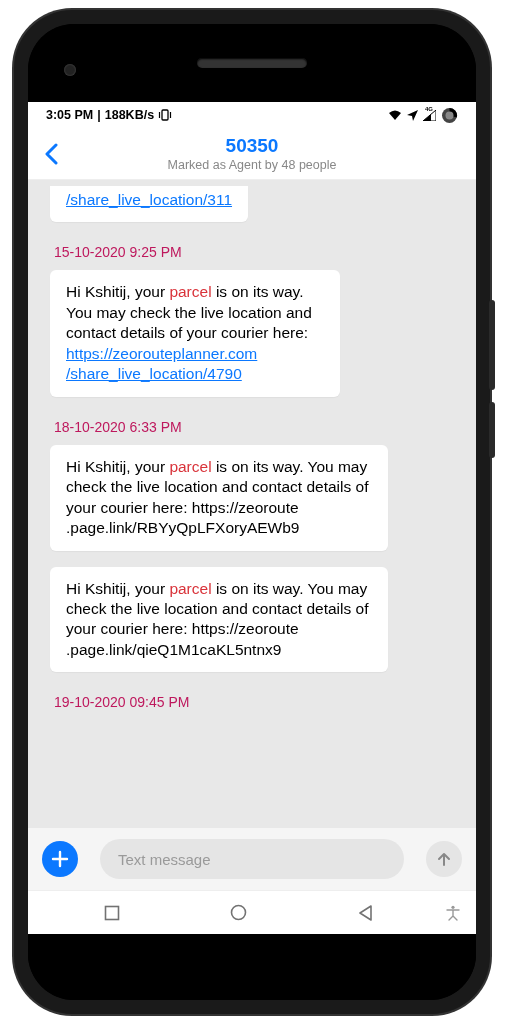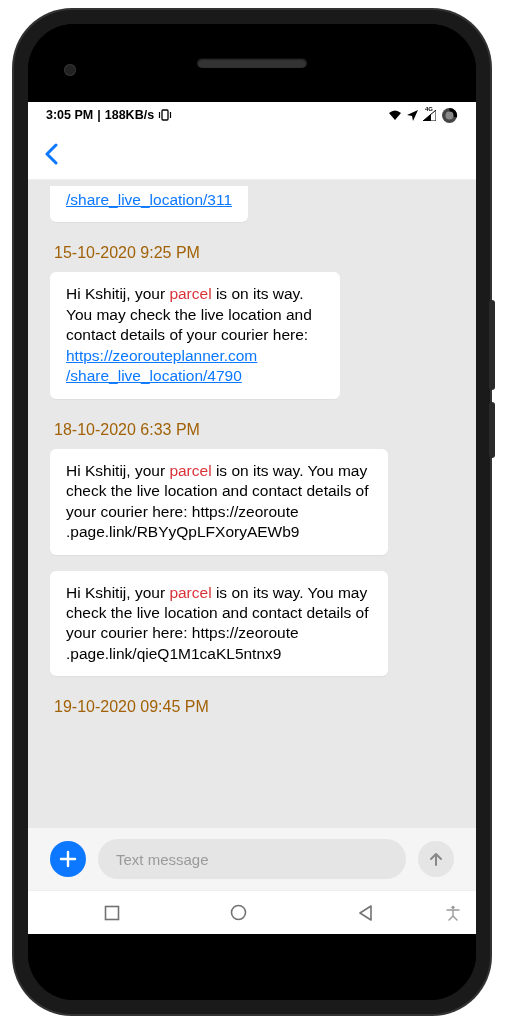--- a/index.html
+++ b/index.html
@@ -65,32 +65,32 @@
     background:#fff; border-radius: 6px; padding: 12px 16px;
     font-size: 15.5px; line-height: 1.32; color:#000;
     margin: 4px 0 8px 10px; max-width: 320px; align-self:flex-start;
     box-shadow: 0 1px 1px rgba(0,0,0,0.04);
   }
   .bubble.narrow { max-width: 290px; }
   .bubble.wide { max-width: 338px; }
   .bubble .highlight { color:#d9333a; }
   .bubble .link { color:#0b78ff; text-decoration: underline; }
   .timestamp {
-    font-size: 16px; color:#a16207; margin: 14px 0 6px 14px;
+    font-size: 14px; color:#be185d; margin: 14px 0 6px 14px;
     align-self:flex-start;
   }
   .partial-top {
     margin-top: 6px;
     border-top-left-radius:0; border-top-right-radius:0;
     padding-top:4px;
   }
   
   .input-bar {
     height: 62px; background:#f5f5f5; display:flex; align-items:center;
-    padding: 0 22px; gap: 12px; justify-content: center;
+    padding: 0 14px; gap: 22px; justify-content: center;
   }
   .add-btn {
     width: 36px; height:36px; border-radius:50%; background:#0b78ff;
     display:flex; align-items:center; justify-content:center;
   }
   .text-input {
     flex:1; height:40px; background:#e5e5e5; border-radius:20px;
     display:flex; align-items:center; padding: 0 18px;
     color:#9a9a9a; font-size:15px;
   }
@@ -171,20 +171,24 @@
           </span>
         </div>
       </div>
 
       <div class="chat-header">
         <div class="back-btn">
           <svg width="14" height="22" viewBox="0 0 14 22">
               <path d="M12 2 L3 11 L12 20" fill="none" stroke="#0b78ff" stroke-width="3" stroke-linecap="round" stroke-linejoin="round"></path>
             </svg>
         </div>
+        <div class="header-center">
+          <div class="header-number">50350</div>
+          <div class="header-sub">Marked as Agent by 48 people</div>
+        </div>
       </div>
 
       <div class="messages">
 
         <div class="bubble narrow partial-top">
           <span class="link">/share_live_location/311</span>
         </div>
 
         <div class="timestamp">15-10-2020 9:25 PM</div>
 

